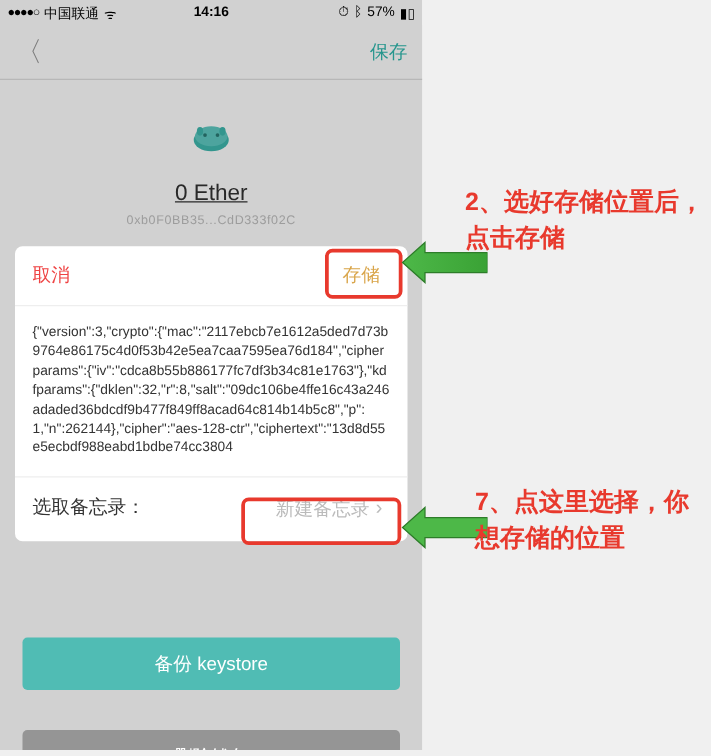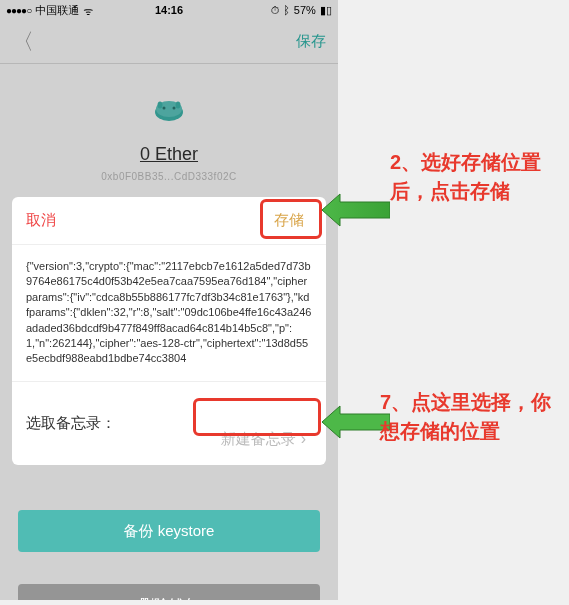--- a/index.html
+++ b/index.html
@@ -81,29 +81,28 @@
     padding: 14px;
     font-size: 11px;
     line-height: 1.4;
     color: #333;
     word-break: break-all;
     border-bottom: 1px solid #eee;
   }
   .memo-row {
     display: flex;
     justify-content: space-between;
-    align-items: center;
     padding: 14px;
   }
   .memo-label { font-size: 15px; color: #333; }
   .memo-select {
     display: flex; align-items: center; gap: 5px;
     color: #bbb; font-size: 15px;
     padding: 2px 6px;
-    position: relative; z-index: 2; margin-top: 32px;
+    position: relative; z-index: 2;
   }
   .chev { font-size: 16px; color: #bbb; }
   .btn {
     position: absolute;
     left: 18px; right: 18px;
     height: 42px;
     border-radius: 4px;
     display: flex;
     align-items: center;
     justify-content: center;
@@ -127,21 +126,21 @@
     pointer-events: none;
   }
   .annotation {
     position: absolute;
     color: #e8392d;
     font-size: 20px;
     font-weight: 700;
     line-height: 1.45;
     z-index: 4;
   }
-  .ann-1 { left: 390px; top: 148px; }
+  .ann-1 { left: 372px; top: 148px; }
   .ann-2 { left: 380px; top: 388px; }
 </style>
 </head>
 <body>
 
 <div class="phone">
 
   <div class="statusbar">
     <div class="sb-left">
       <span class="sb-signal">●●●●○</span>

